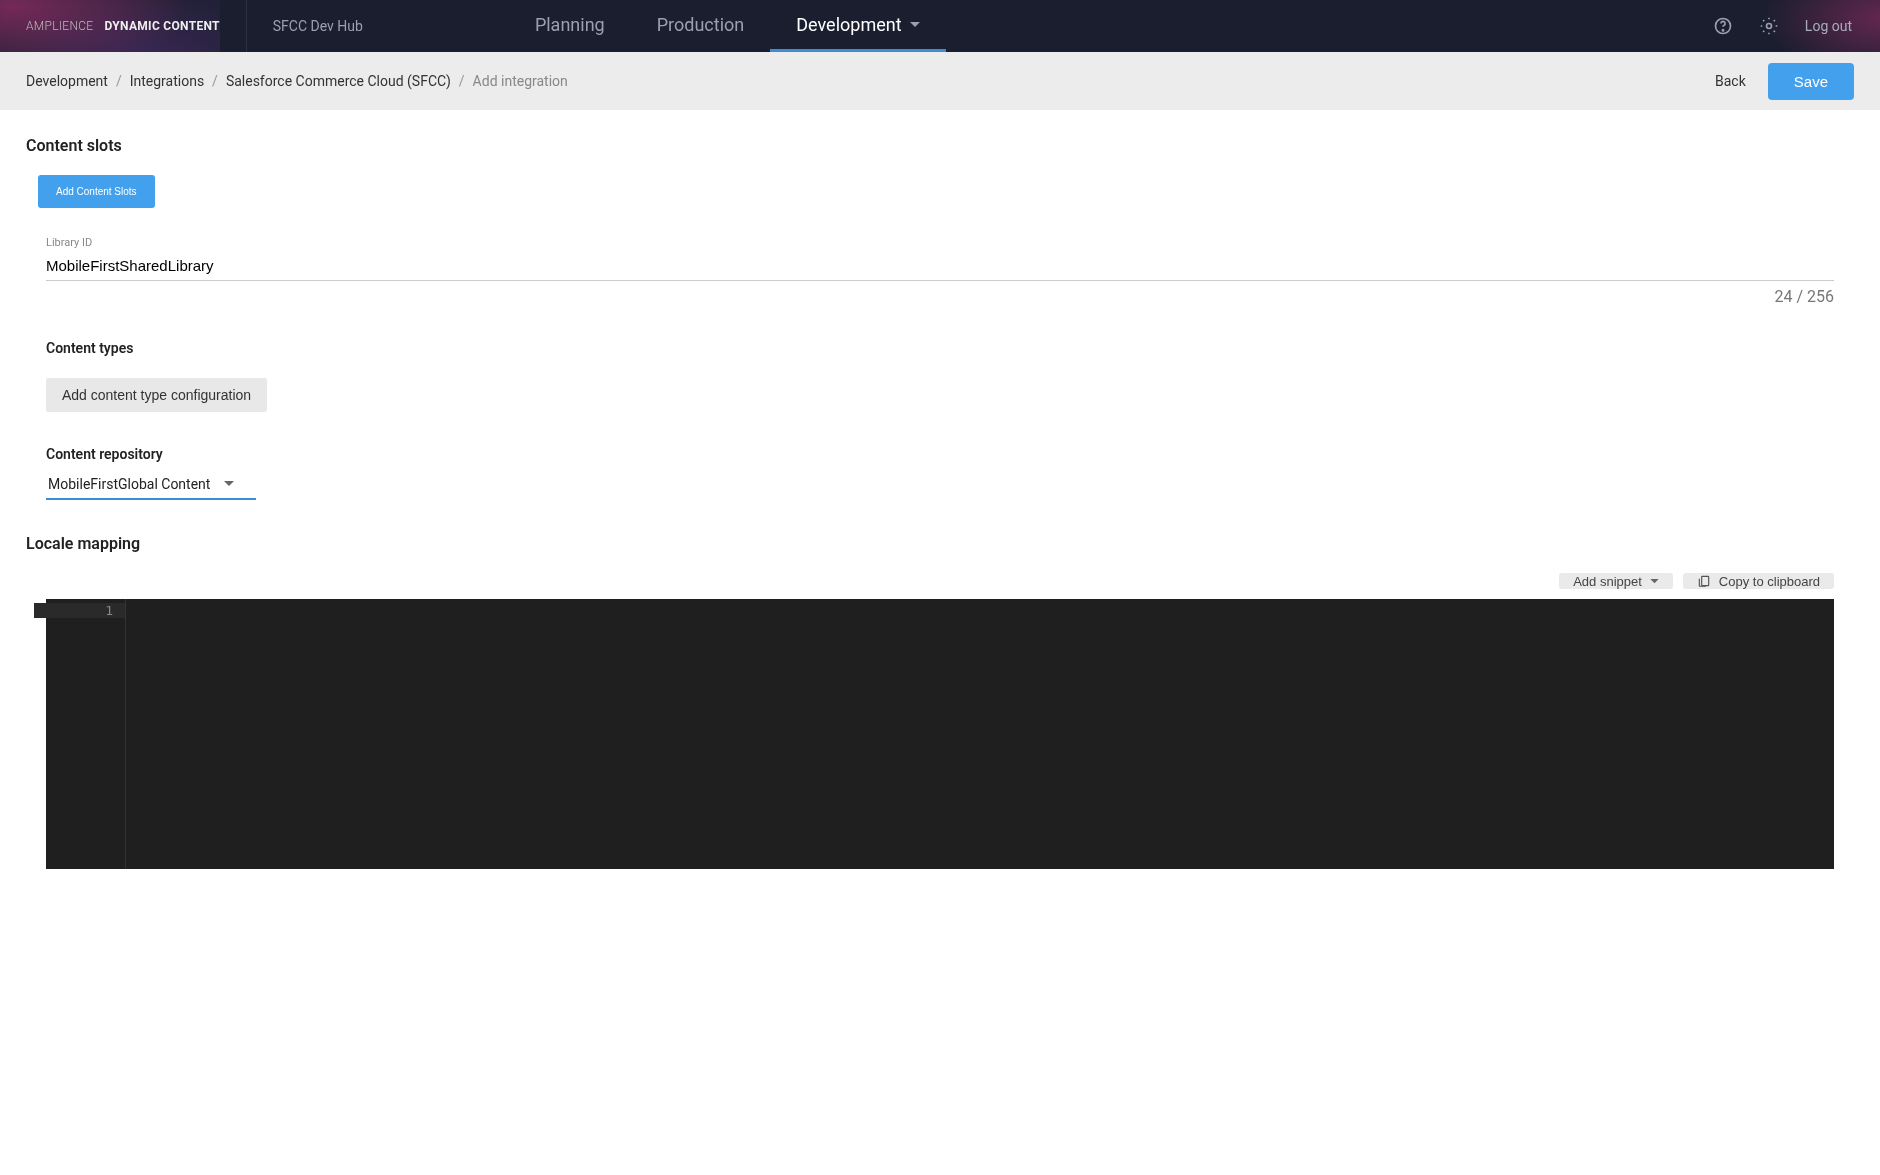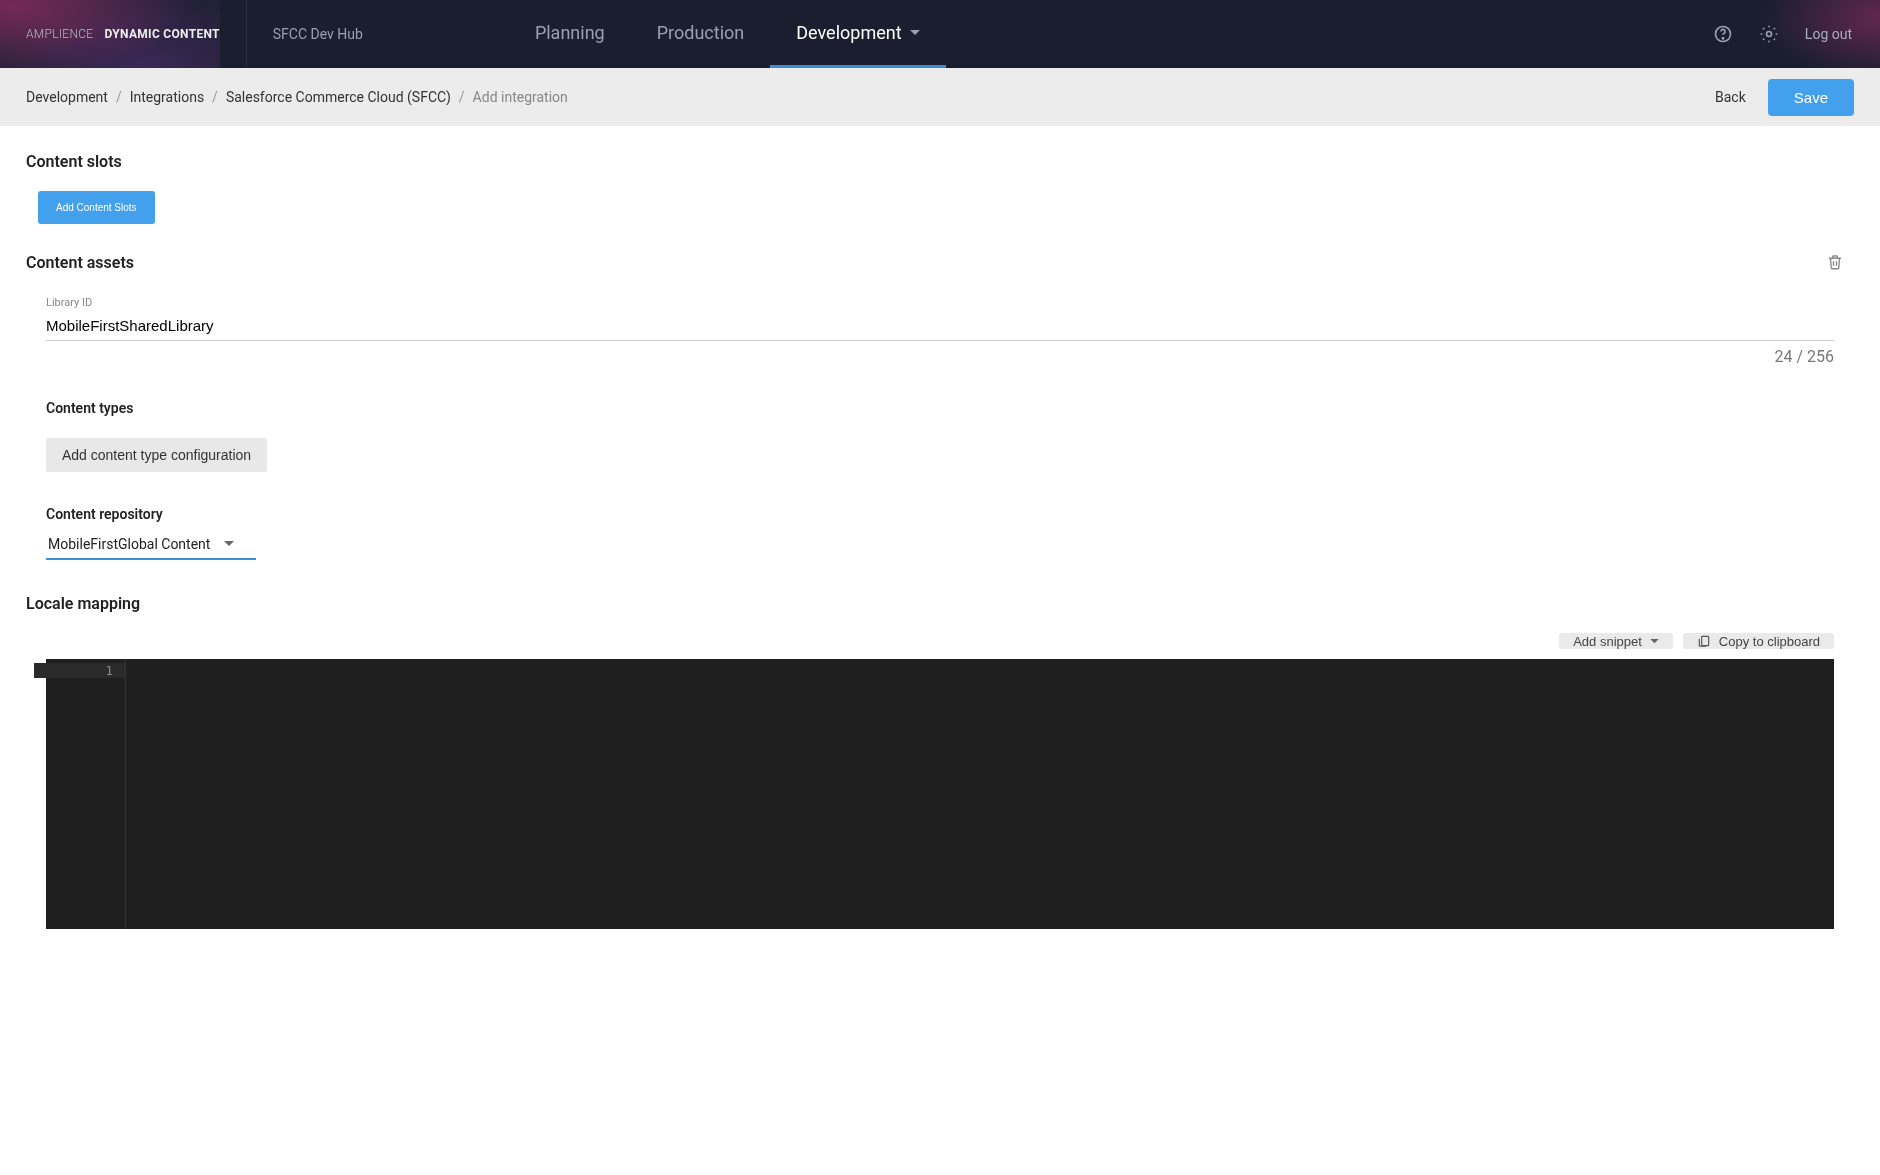--- a/index.html
+++ b/index.html
@@ -1,19 +1,19 @@
 <!DOCTYPE html>
 <html><head>
 <meta charset="utf-8">
 <style>
 * { box-sizing: border-box; margin: 0; padding: 0; }
 body { font-family: -apple-system, BlinkMacSystemFont, "Segoe UI", Roboto, Helvetica, Arial, sans-serif; font-size: 14px; color: #333; background: #fff; }
 
 
-.header { height: 68px; background: #1a1e2e; display: flex; align-items: center; position: relative; overflow: hidden; }
+.header { height: 52px; background: #1a1e2e; display: flex; align-items: center; position: relative; overflow: hidden; }
 .header::before { content: ''; position: absolute; left: -40px; top: -30px; width: 260px; height: 120px; background: radial-gradient(ellipse at 20% 30%, rgba(190,50,120,0.55), transparent 60%), radial-gradient(ellipse at 70% 80%, rgba(120,60,160,0.35), transparent 70%); pointer-events: none; }
 .header::after { content: ''; position: absolute; right: -40px; top: -30px; width: 180px; height: 120px; background: radial-gradient(ellipse at 80% 40%, rgba(190,50,120,0.45), transparent 60%); pointer-events: none; }
 .brand { padding: 0 26px; color: #ddd; font-size: 12px; letter-spacing: 0.3px; position: relative; z-index: 1; height: 100%; display: flex; align-items: center; border-right: 1px solid rgba(255,255,255,0.08); }
 .brand .thin { font-weight: 300; color: #bbb; }
 .brand .bold { font-weight: 700; color: #eee; margin-left: 11px; }
 .hub-label { padding: 0 26px; color: #9aa0b0; font-size: 14px; position: relative; z-index: 1; }
 .nav { display: flex; margin-left: 120px; height: 100%; position: relative; z-index: 1; }
 .nav-item { padding: 0 26px; display: flex; align-items: center; color: #9aa0b0; cursor: pointer; font-size: 18px; border-bottom: 3px solid transparent; }
 .nav-item.active { color: #fff; border-bottom: 3px solid #3b8dd6; }
 .nav-item .caret { margin-left: 8px; }
@@ -122,28 +122,20 @@
 </div>
 
 <div class="main">
 
   <div>
     <div class="section-title">Content slots</div>
     <button class="add-slots-btn">Add Content Slots</button>
   </div>
 
   <div>
-    <div class="assets-header">
-      <div class="section-title" style="margin-bottom:0">Content assets</div>
-      <span class="trash-icon">
-        <svg width="18" height="20" viewBox="0 0 24 24" fill="none" stroke="#888" stroke-width="1.8">
-            <path d="M4 7h16M9 7V5a1 1 0 0 1 1-1h4a1 1 0 0 1 1 1v2M6 7l1 13a1 1 0 0 0 1 1h8a1 1 0 0 0 1-1l1-13M10 11v6M14 11v6"></path>
-          </svg>
-      </span>
-    </div>
 
     <div class="content-assets-body">
 
       <div class="field-block">
         <div class="sub-label">Library ID</div>
         <input class="text-input" type="text" value="MobileFirstSharedLibrary" style="">
         <div class="char-count">24 / 256</div>
       </div>
 
       <div class="field-block">

